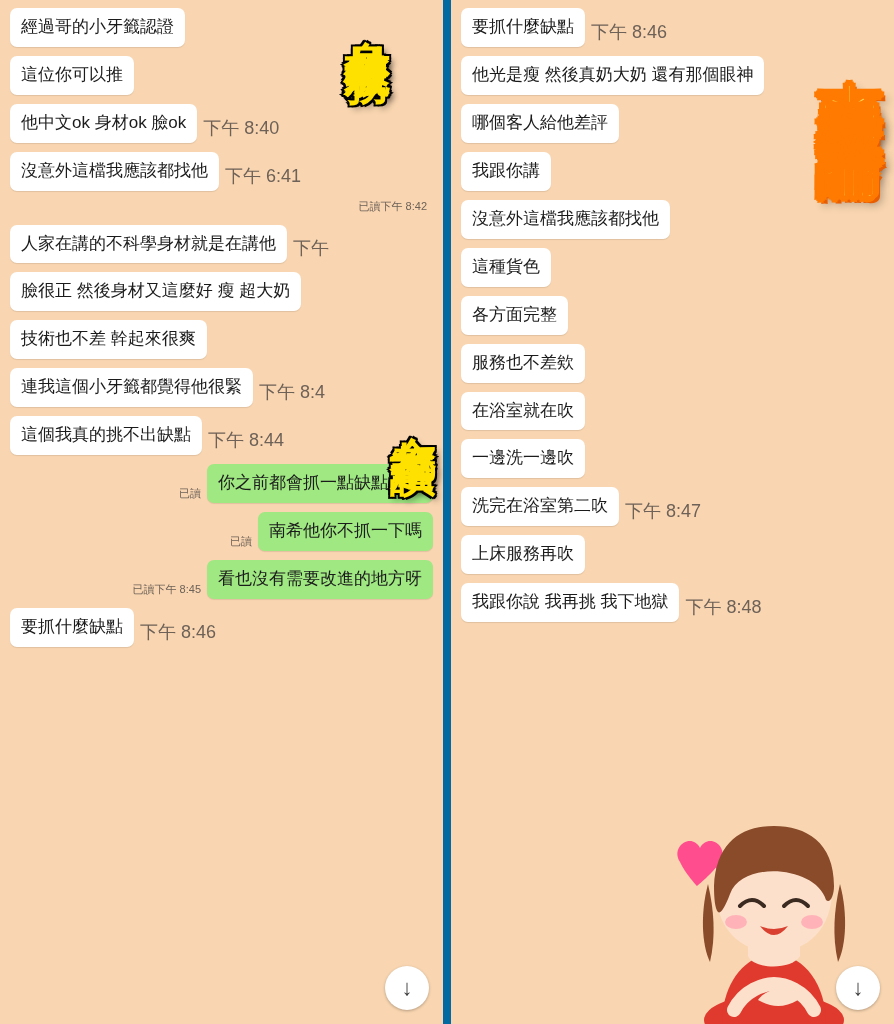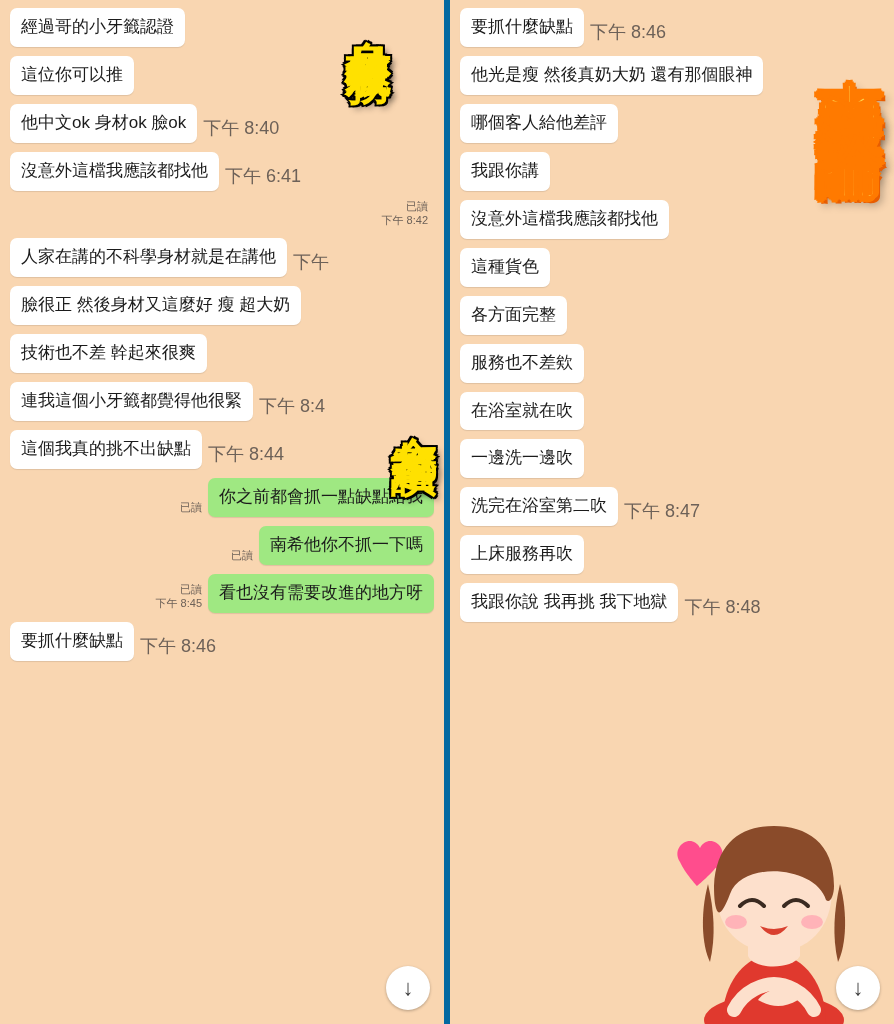--- a/index.html
+++ b/index.html
@@ -9,21 +9,21 @@
     background:#f6d3b0;
     overflow:hidden;
   }
   .screen{position:relative;width:894px;height:1024px;display:flex;}
   .panel{
     position:relative;
     width:447px;height:1024px;
     background:#f9d6b1;
     overflow:hidden;
   }
-  .panel.left{border-right:6px solid #0369a1;}
+  .panel.left{border-right:8px solid #0369a1;}
   .msgs{
     position:absolute;left:0;top:0;right:0;bottom:0;
     padding:8px 10px 6px 10px;
     box-sizing:border-box;
   }
   .row{display:flex;align-items:flex-end;margin-bottom:9px;}
   .row.in{justify-content:flex-start;}
   .row.out{justify-content:flex-end;}
   .bubble{
     max-width:300px;
@@ -36,21 +36,21 @@
     box-shadow:0 1px 1px rgba(0,0,0,0.10);
     word-wrap:break-word;
   }
   .row.out .bubble{
     background:#9fe882;
   }
   .time{
     font-size:18px;color:#6d6158;
     margin:0 0 3px 6px;white-space:nowrap;
   }
-  .readwrap{display:flex;flex-direction:column;align-items:flex-end;margin:0 6px 2px 0;}
+  .readwrap{display:flex;flex-direction:row;align-items:flex-end;margin:0 6px 2px 0;}
   .read{font-size:11px;color:#6d6158;line-height:1.25;}
   .scrolldown{
     position:absolute;right:14px;bottom:14px;
     width:44px;height:44px;border-radius:50%;
     background:#ffffff;
     box-shadow:0 1px 3px rgba(0,0,0,0.28);
     display:flex;align-items:center;justify-content:center;
     color:#3f3f3f;font-size:22px;
   }
   

